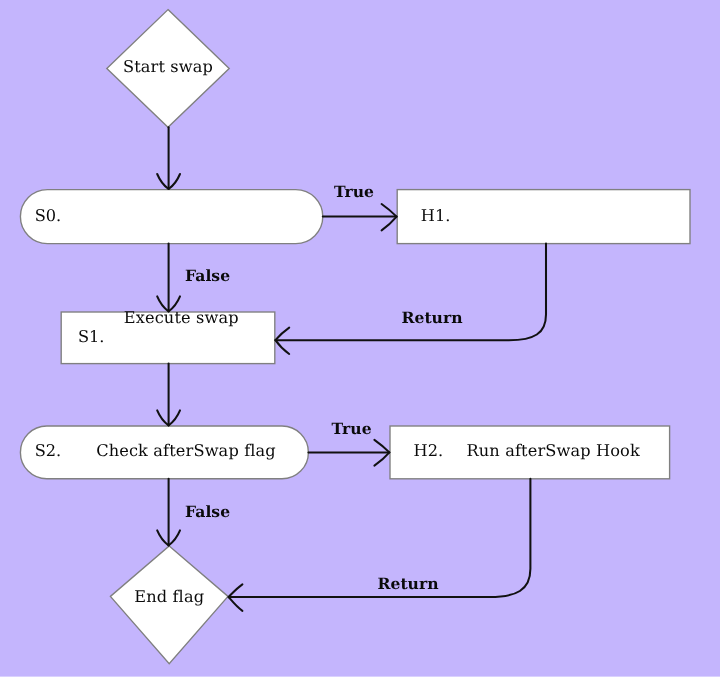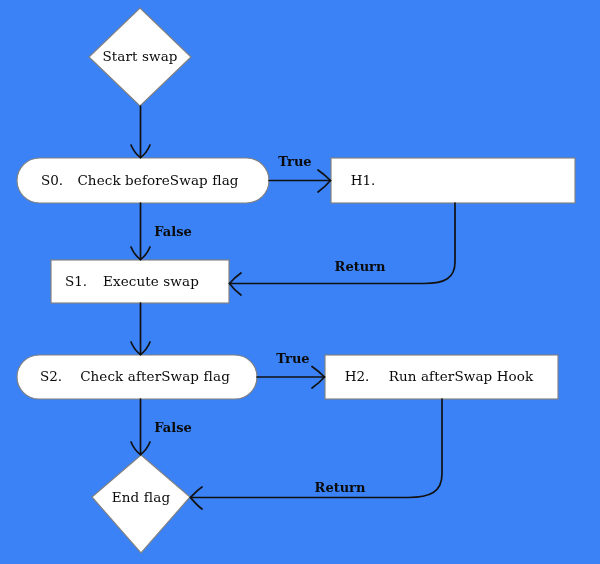--- a/index.html
+++ b/index.html
@@ -5,21 +5,21 @@
 <style>
   html, body {
     margin: 0;
     padding: 0;
     background: #ffffff;
   }
   #canvas {
     position: relative;
     width: 600px;
     height: 564px;
-    background: #3b82f6;
+    background: #c4b5fd;
     font-family: "DejaVu Serif", "Liberation Serif", serif;
     overflow: hidden;
   }
   #flow-svg {
     position: absolute;
     left: 0;
     top: 0;
     width: 600px;
     height: 564px;
   }
@@ -133,29 +133,28 @@
     <g>
       <path class="edge-line" d="M442,399 L442,474 C442,492 430,497.5 408,497.5 L191,497.5"></path>
       <path class="arrow-barb" d="M202,487 C197,490.5 193.5,494.5 190.5,497.5"></path>
       <path class="arrow-barb" d="M202,509 C197,505.5 193.5,501 190.5,497.5"></path>
     </g>
 
   </svg>
 
   <div class="node-text ctr" style="left:140px; top:57px;">Start swap</div>
 
-  <div class="node-code ctr" style="left:52px; top:181px;text-align:center;">S0.</div>
-  <div class="node-text ctr" style="left:158px; top:181px;">Check beforeSwap flag</div>
+  <div class="node-code ctr" style="left:40px; top:181px;text-align:center;">S0.</div>
 
   <div class="node-code ctr" style="left:363px; top:181px;">H1.</div>
 
   <div class="node-code ctr" style="left:76px; top:282px;">S1.</div>
-  <div class="node-text ctr" style="left:151px; top:282px;">Execute swap</div>
+  <div class="node-text ctr" style="left:151px; top:266px;">Execute swap</div>
 
-  <div class="node-code ctr" style="left:51px; top:377px;">S2.</div>
+  <div class="node-code ctr" style="left:40px; top:377px;">S2.</div>
   <div class="node-text ctr" style="left:155px; top:377px;">Check afterSwap flag</div>
 
   <div class="node-code ctr" style="left:357px; top:377px;">H2.</div>
   <div class="node-text ctr" style="left:461px; top:377px;text-align:right;">Run afterSwap Hook</div>
 
   <div class="node-text ctr" style="left:141px; top:498px;">End flag</div>
 
   <div class="edge-label ctr" style="left:295px; top:161px;">True</div>
 
   <div class="edge-label ctr" style="left:173px; top:231px;">False</div>

